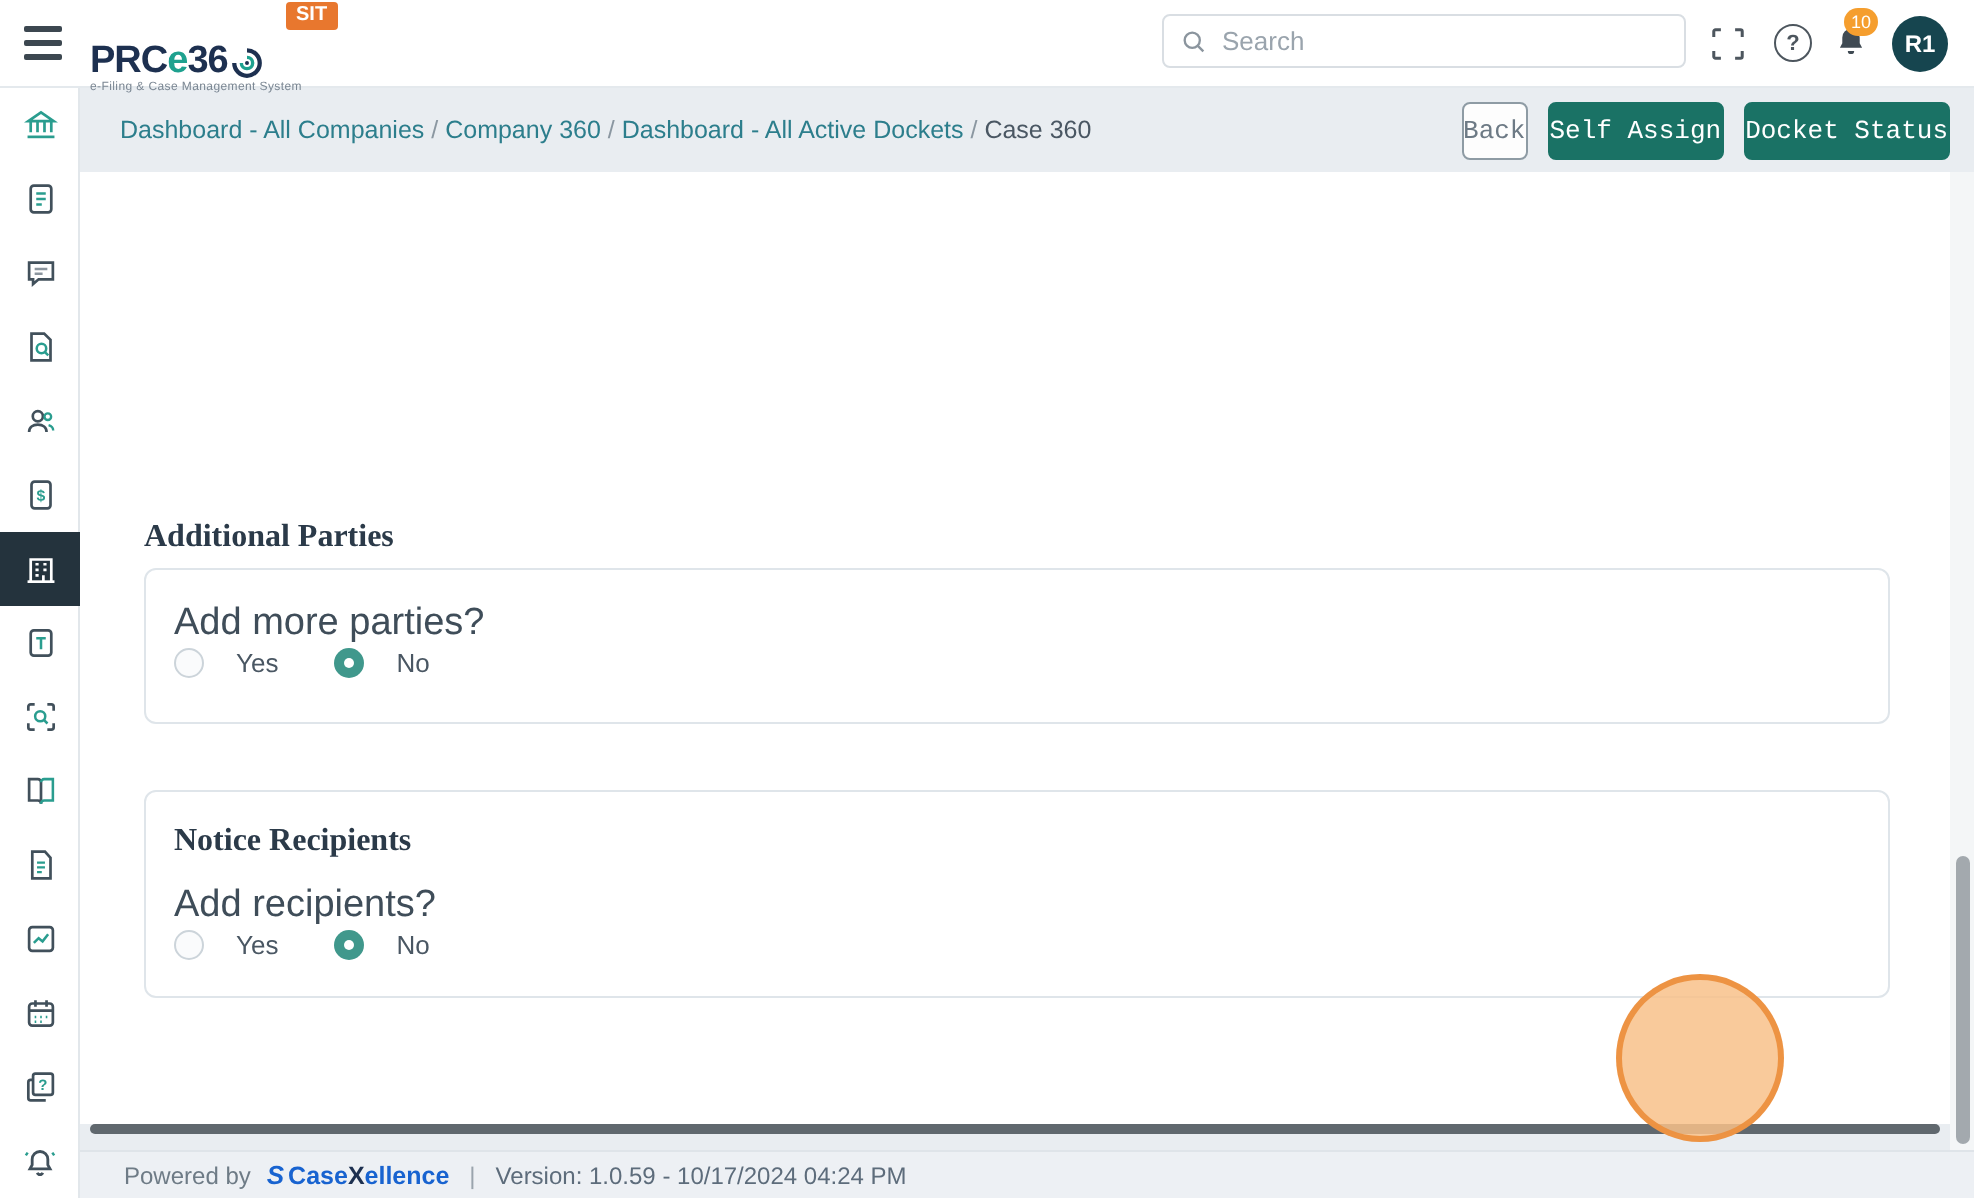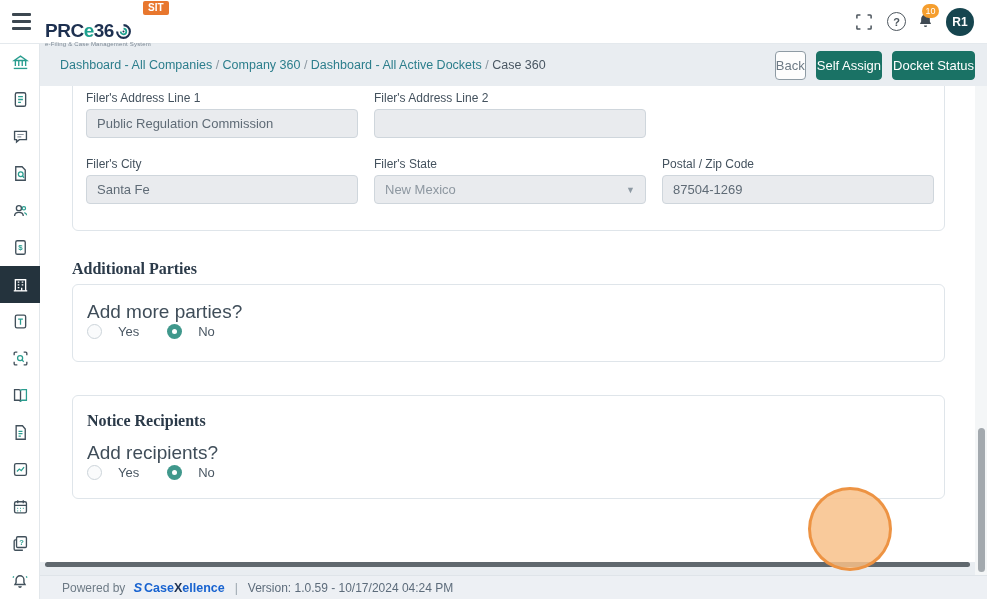--- a/index.html
+++ b/index.html
@@ -29,21 +29,21 @@
   .side-item { width:40px; height:37px; display:flex; align-items:center; justify-content:center; cursor:pointer; }
   .side-item.active { background:#24333d; }
   .side-bell { position:absolute; left:0; bottom:4px; width:40px; height:26px; display:flex; align-items:center; justify-content:center; cursor:pointer; }
 
   
   .crumbbar { position:absolute; left:40px; top:44px; width:947px; height:42px; background:#e9edf1; display:flex; align-items:center; padding:0 12px 0 20px; z-index:10;justify-content:center; }
   .crumbs { font-size:12.5px; color:#8b97a1; white-space:nowrap; }
   .crumbs a { color:#2c7e8c; text-decoration:none; cursor:pointer; }
   .crumb-cur { color:#4a5763; }
   .crumb-actions { margin-left:auto; display:flex; gap:10px; }
-  .btn { height:29px; border-radius:4px; font-size:13px; padding:0 0; cursor:pointer; font-family:Liberation Sans, sans-serif; }
+  .btn { height:29px; border-radius:4px; font-size:13px; padding:0 0; cursor:pointer; font-family:Liberation Mono, monospace; }
   .btn-outline { background:#fdfdfd; border:1px solid #8e9ba4; color:#6d7a85; }
   .btn-teal { background:#1a7265; border:1px solid #1a7265; color:#fff; }
 
   
   .content { position:absolute; left:40px; top:86px; width:935px; height:476px; background:#fff; overflow:hidden; z-index:5; }
   .card { position:absolute; background:#fff; border:1px solid #dfe5ea; border-radius:6px; }
   .f-label { position:absolute; font-size:12px; color:#44525e; }
   .f-input { position:absolute; height:29px; background:#e9ebee; border:1px solid #cfd6dc; border-radius:4px; font-size:13px; color:#5f6b76; padding:0 10px; width:272px; font-family:"Liberation Sans", sans-serif; }
   .f-select { position:absolute; height:29px; background:#e9ebee; border:1px solid #cfd6dc; border-radius:4px; font-size:13px; color:#8d97a0; padding:0 10px; width:272px; display:flex; align-items:center; cursor:pointer; }
   .f-select .arrow { margin-left:auto; font-size:9px; color:#8d99a3; }
@@ -95,20 +95,29 @@
               <path d="M12 3a9 9 0 1 1-9 9" fill="none" stroke="#1d3050" stroke-width="3"></path>
               <path d="M12 8a4 4 0 1 1-4 4" fill="none" stroke="#1ea18f" stroke-width="2.4"></path>
               <circle cx="12" cy="12" r="1.4" fill="#1d3050"></circle>
             </svg>
         </span>
       </div>
       <div class="logo-tagline">e-Filing &amp; Case Management System</div>
     </div>
     <div class="env-badge">SIT</div>
 
+    <div class="search-box">
+      <span>
+        <svg width="14" height="14" viewBox="0 0 24 24">
+            <circle cx="10.5" cy="10.5" r="6.5" fill="none" stroke="#8b959e" stroke-width="2"></circle>
+            <path d="M15.3 15.3 L20 20" stroke="#8b959e" stroke-width="2"></path>
+          </svg>
+      </span>
+      <input placeholder="Search" style="">
+    </div>
 
     <div class="hdr-ic" style="left:856px; top:14px;">
       <svg width="16" height="16" viewBox="0 0 18 18">
           <path d="M1 5V2a1 1 0 0 1 1-1h3 M13 1h3a1 1 0 0 1 1 1v3 M17 13v3a1 1 0 0 1-1 1h-3 M5 17H2a1 1 0 0 1-1-1v-3" fill="none" stroke="#4d565e" stroke-width="1.7"></path>
         </svg>
     </div>
 
     <div class="hdr-ic" style="left:887px; top:12px;">
       <div class="help-circle">?</div>
     </div>
@@ -264,36 +273,20 @@
     </div>
     <div class="crumb-actions">
       <button class="btn btn-outline">Back</button>
       <button class="btn btn-teal">Self Assign</button>
       <button class="btn btn-teal">Docket Status</button>
     </div>
   </div>
 
   <div class="content">
 
-    <div class="card" style="left:32px; top:-14px; width:873px; height:159px;">
-      <span class="f-label" style="left:13px; top:18px;">Filer's Address Line 1</span>
-      <input class="f-input" style="left: 13px; top: 36px;" value="Public Regulation Commission">
-      <span class="f-label" style="left:301px; top:18px;">Filer's Address Line 2</span>
-      <input class="f-input" style="left: 301px; top: 36px;" value="">
-
-      <span class="f-label" style="left:13px; top:84px;">Filer's City</span>
-      <input class="f-input" style="left: 13px; top: 102px;" value="Santa Fe">
-      <span class="f-label" style="left:301px; top:84px;">Filer's State</span>
-      <div class="f-select" style="left:301px; top:102px;">
-        <span>New Mexico</span>
-        <span class="arrow">▼</span>
-      </div>
-      <span class="f-label" style="left:589px; top:84px;">Postal / Zip Code</span>
-      <input class="f-input" style="left: 589px; top: 102px;" value="87504-1269">
-    </div>
 
     <div class="sec-title" style="left:32px; top:174px;">Additional Parties</div>
     <div class="card" style="left:32px; top:198px; width:873px; height:78px;">
       <span class="question" style="left:14px; top:16px;">Add more parties?</span>
       <div class="radio-row" style="left:14px; top:39px;">
         <span class="radio"></span>
         <span class="radio-lbl">Yes</span>
         <span class="radio checked">
             <span class="dot"></span>
           </span>

